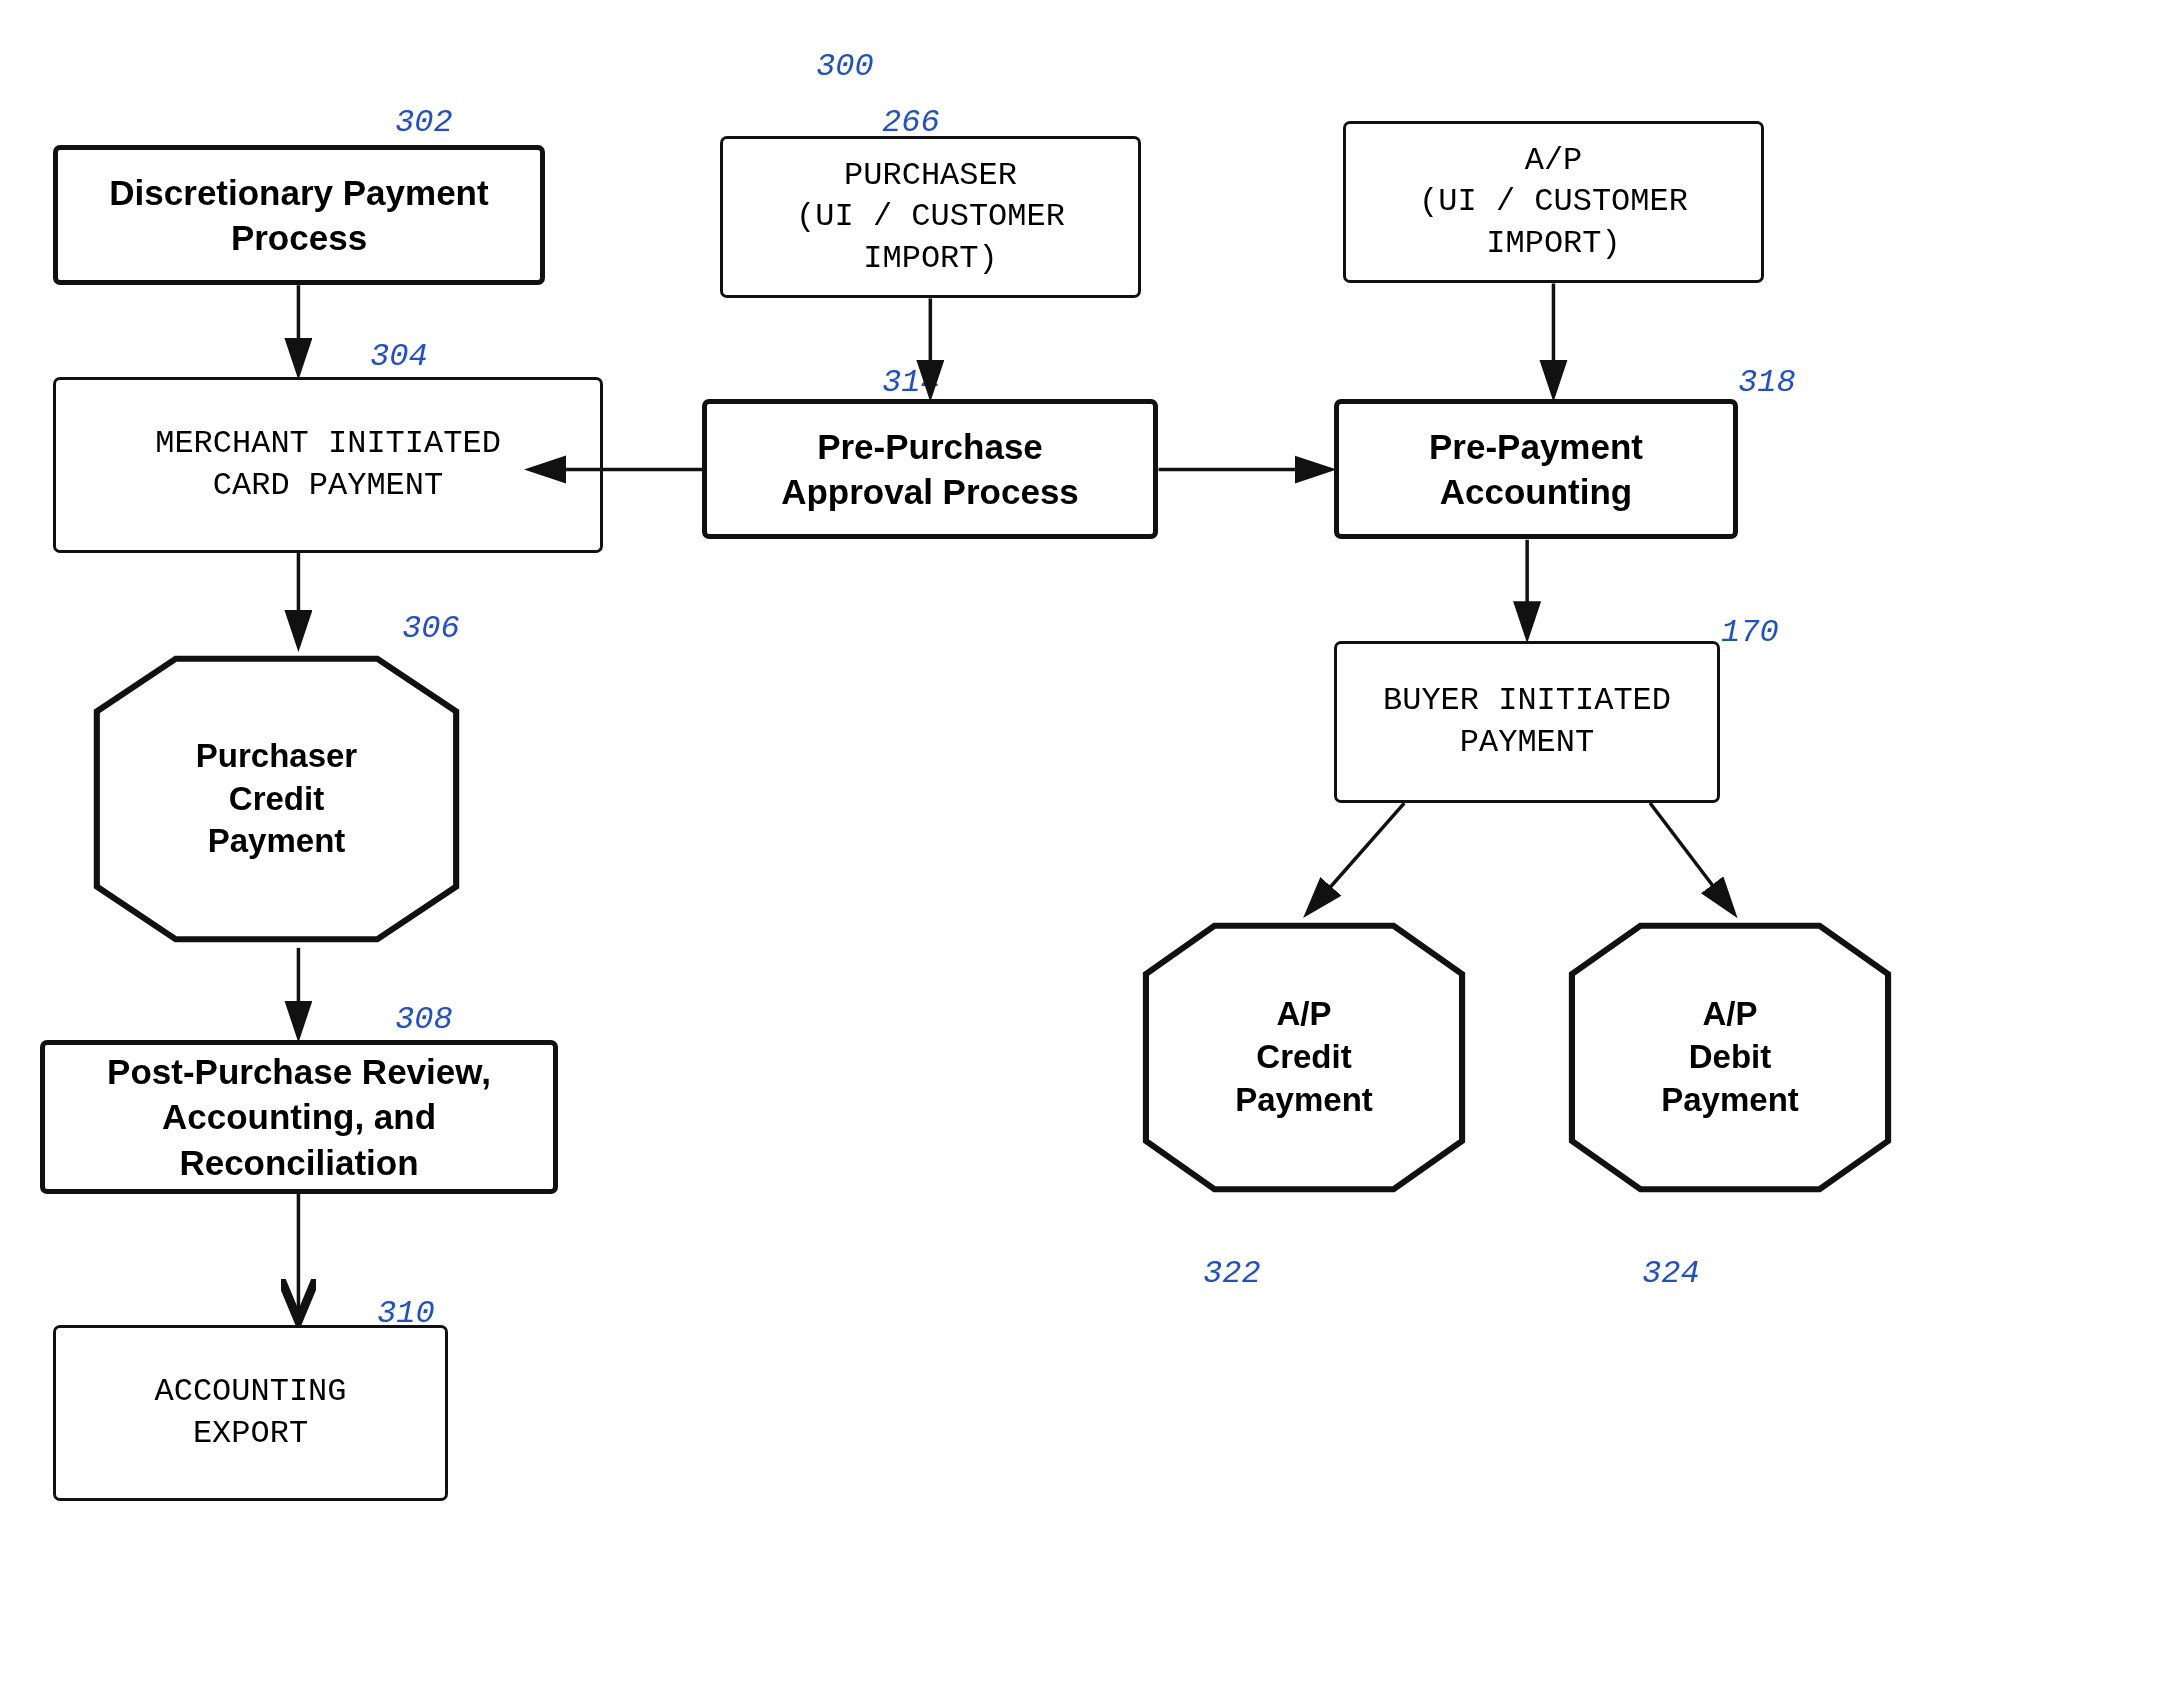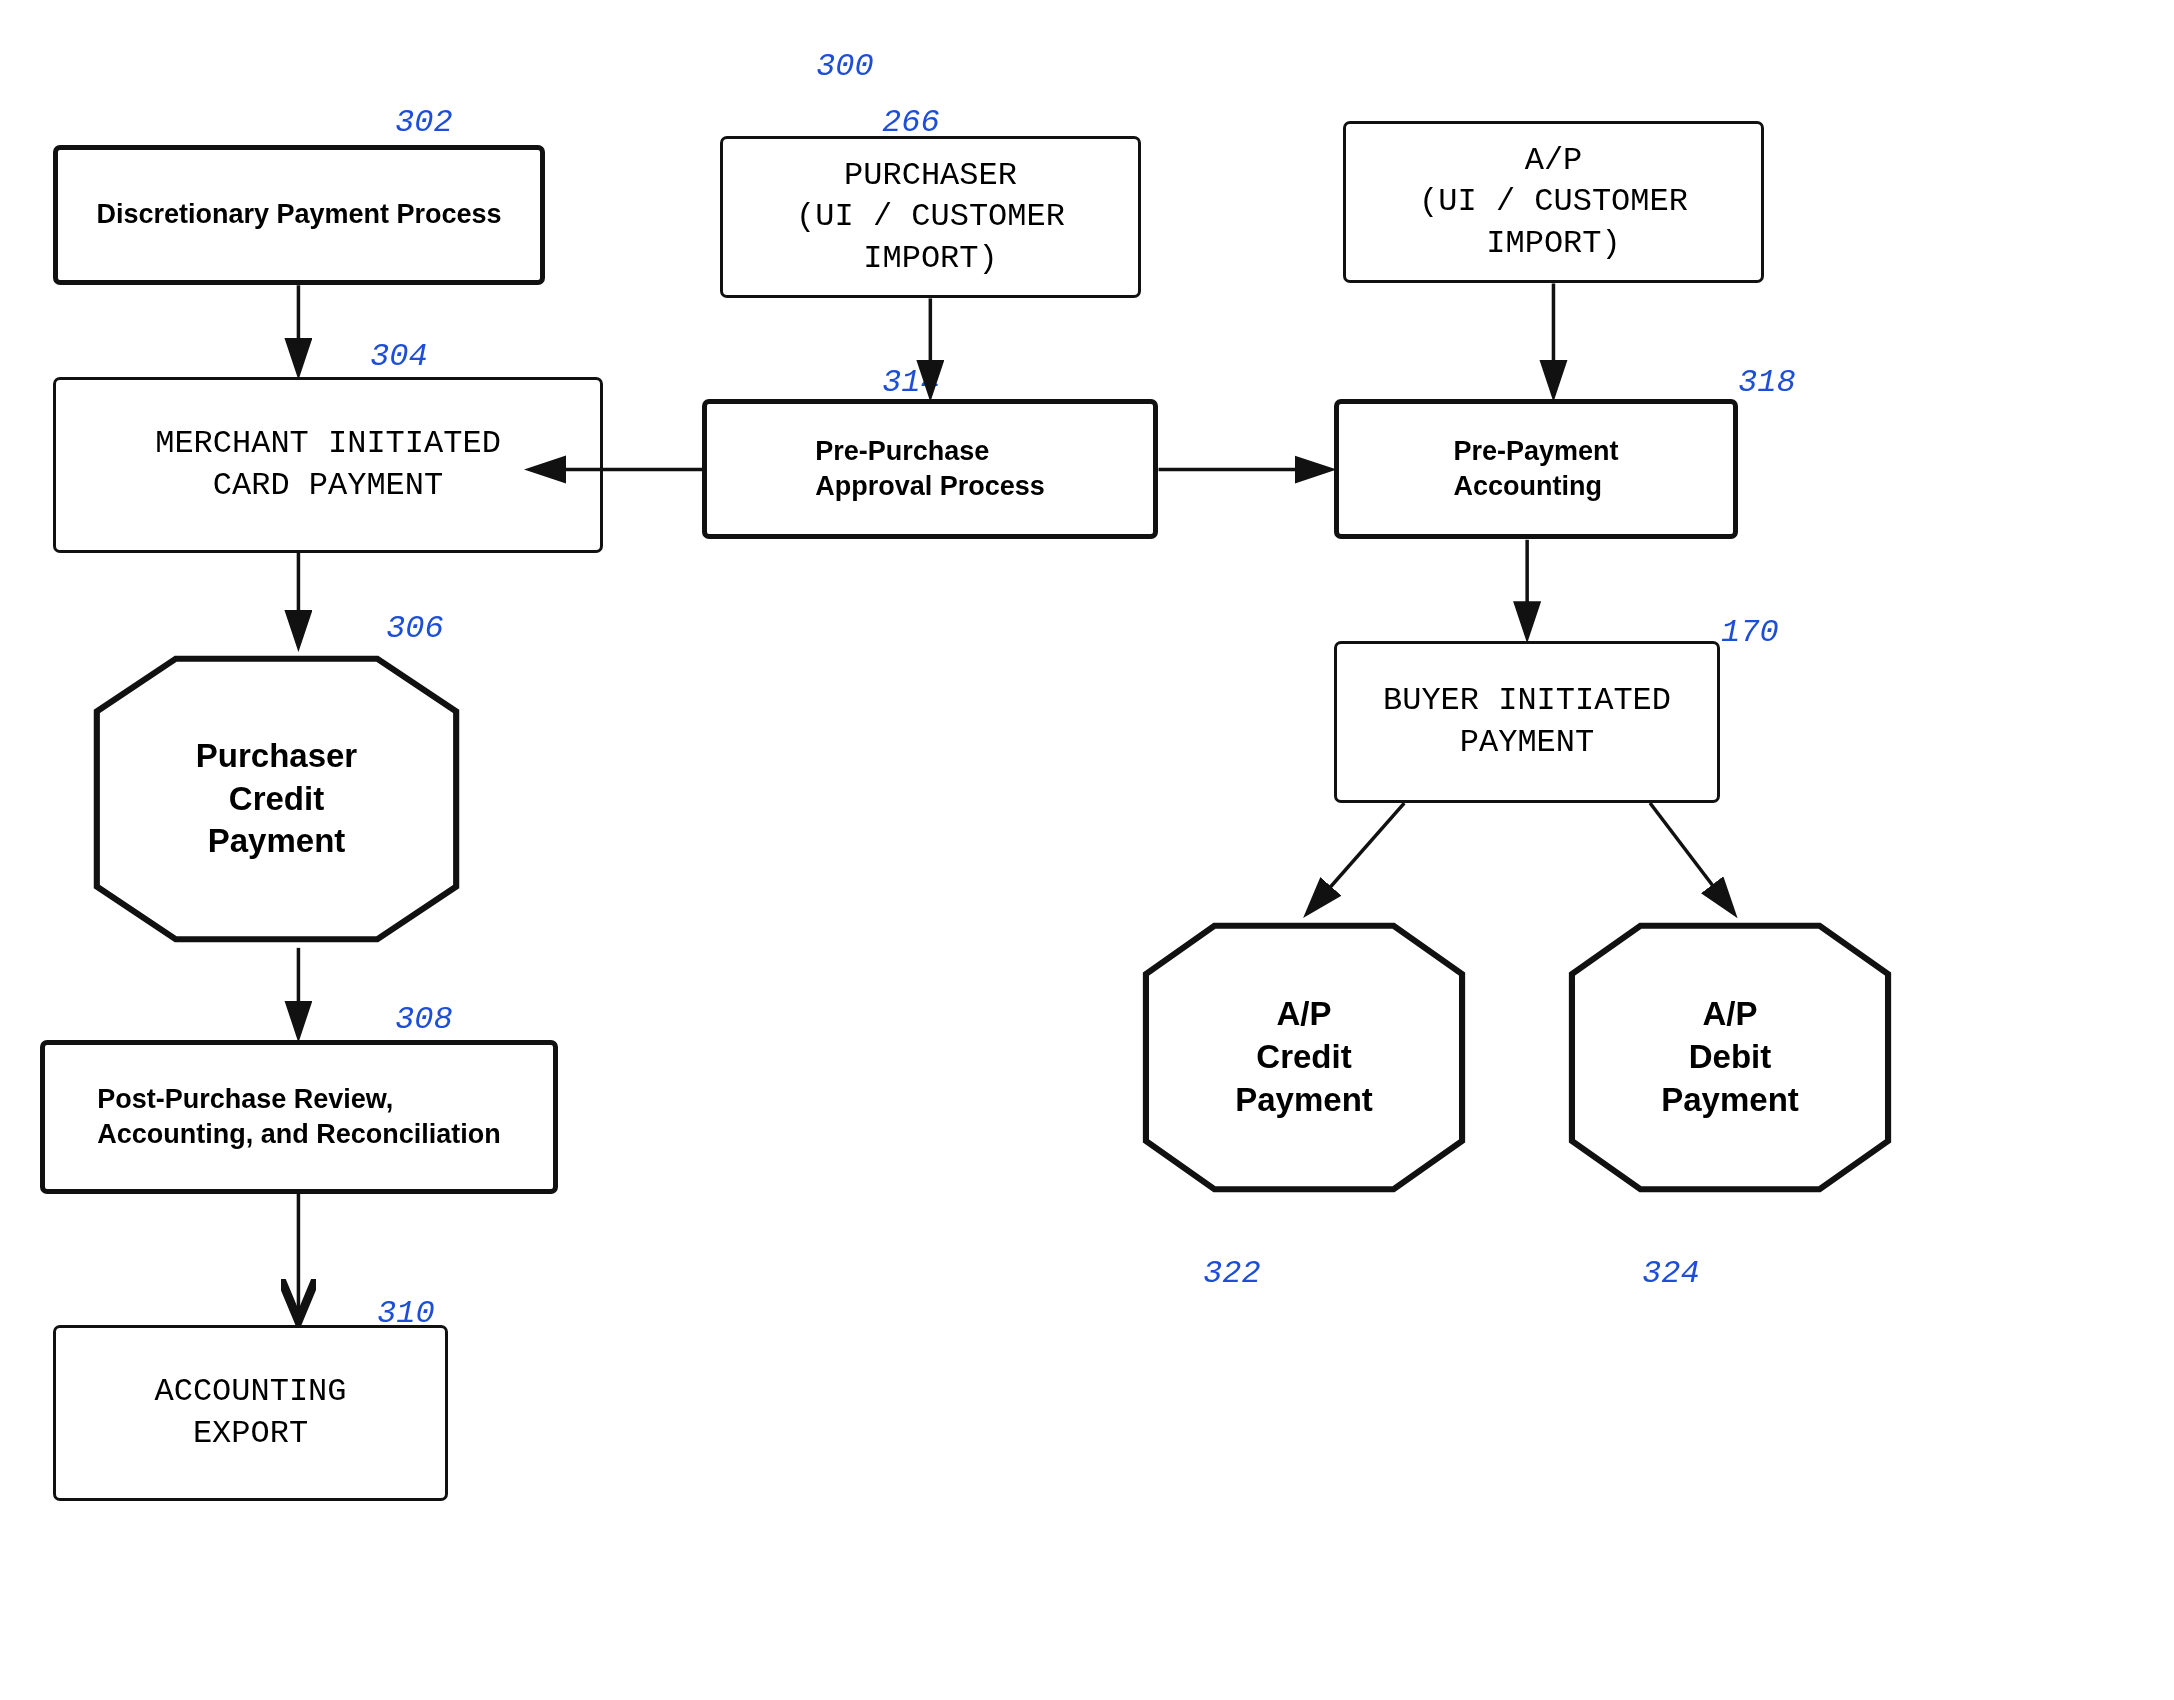--- a/index.html
+++ b/index.html
@@ -76,23 +76,23 @@
     .arrows-svg {
       position: absolute;
       top: 0; left: 0;
       width: 2174px;
       height: 1700px;
       pointer-events: none;
     }
 
     .label-text {
       font-family: Arial, sans-serif;
-      font-size: 27px;
+      font-size: 35px;
       font-weight: bold;
-      text-align: left;
+      text-align: center;
       line-height: 1.3;
     }
 
     .label-text-upper {
       font-family: 'Courier New', Courier, monospace;
       font-size: 32px;
       text-align: center;
       line-height: 1.3;
       text-transform: uppercase;
     }
@@ -109,21 +109,21 @@
   <div class="box box-bold" style="left: 53px; top: 145px; width: 492px; height: 140px; border-radius: 7px;">
     <span class="label-text">Discretionary Payment Process</span>
   </div>
 
   <div class="ref-num" style="left: 370px; top: 338px;">304</div>
 
   <div class="box" style="left: 53px; top: 377px; width: 550px; height: 176px; border-radius: 7px;">
     <span class="label-text-upper">MERCHANT INITIATED<br>CARD PAYMENT</span>
   </div>
 
-  <div class="ref-num" style="left: 386px; top: 610px; font-style: italic;">306</div>
+  <div class="ref-num" style="left: 402px; top: 610px; font-style: italic;">306</div>
 
   <div class="octagon" style="left: 88px; top: 650px; width: 377px; height: 298px;">
     <svg viewBox="0 0 430 340" xmlns="http://www.w3.org/2000/svg">
       <polygon points="100,10 330,10 420,70 420,270 330,330 100,330 10,270 10,70" fill="white" stroke="#111" stroke-width="7"></polygon>
     </svg>
     <div class="oct-text">Purchaser<br>Credit<br>Payment</div>
   </div>
 
   <div class="ref-num" style="left: 395px; top: 1001px;">308</div>
 

